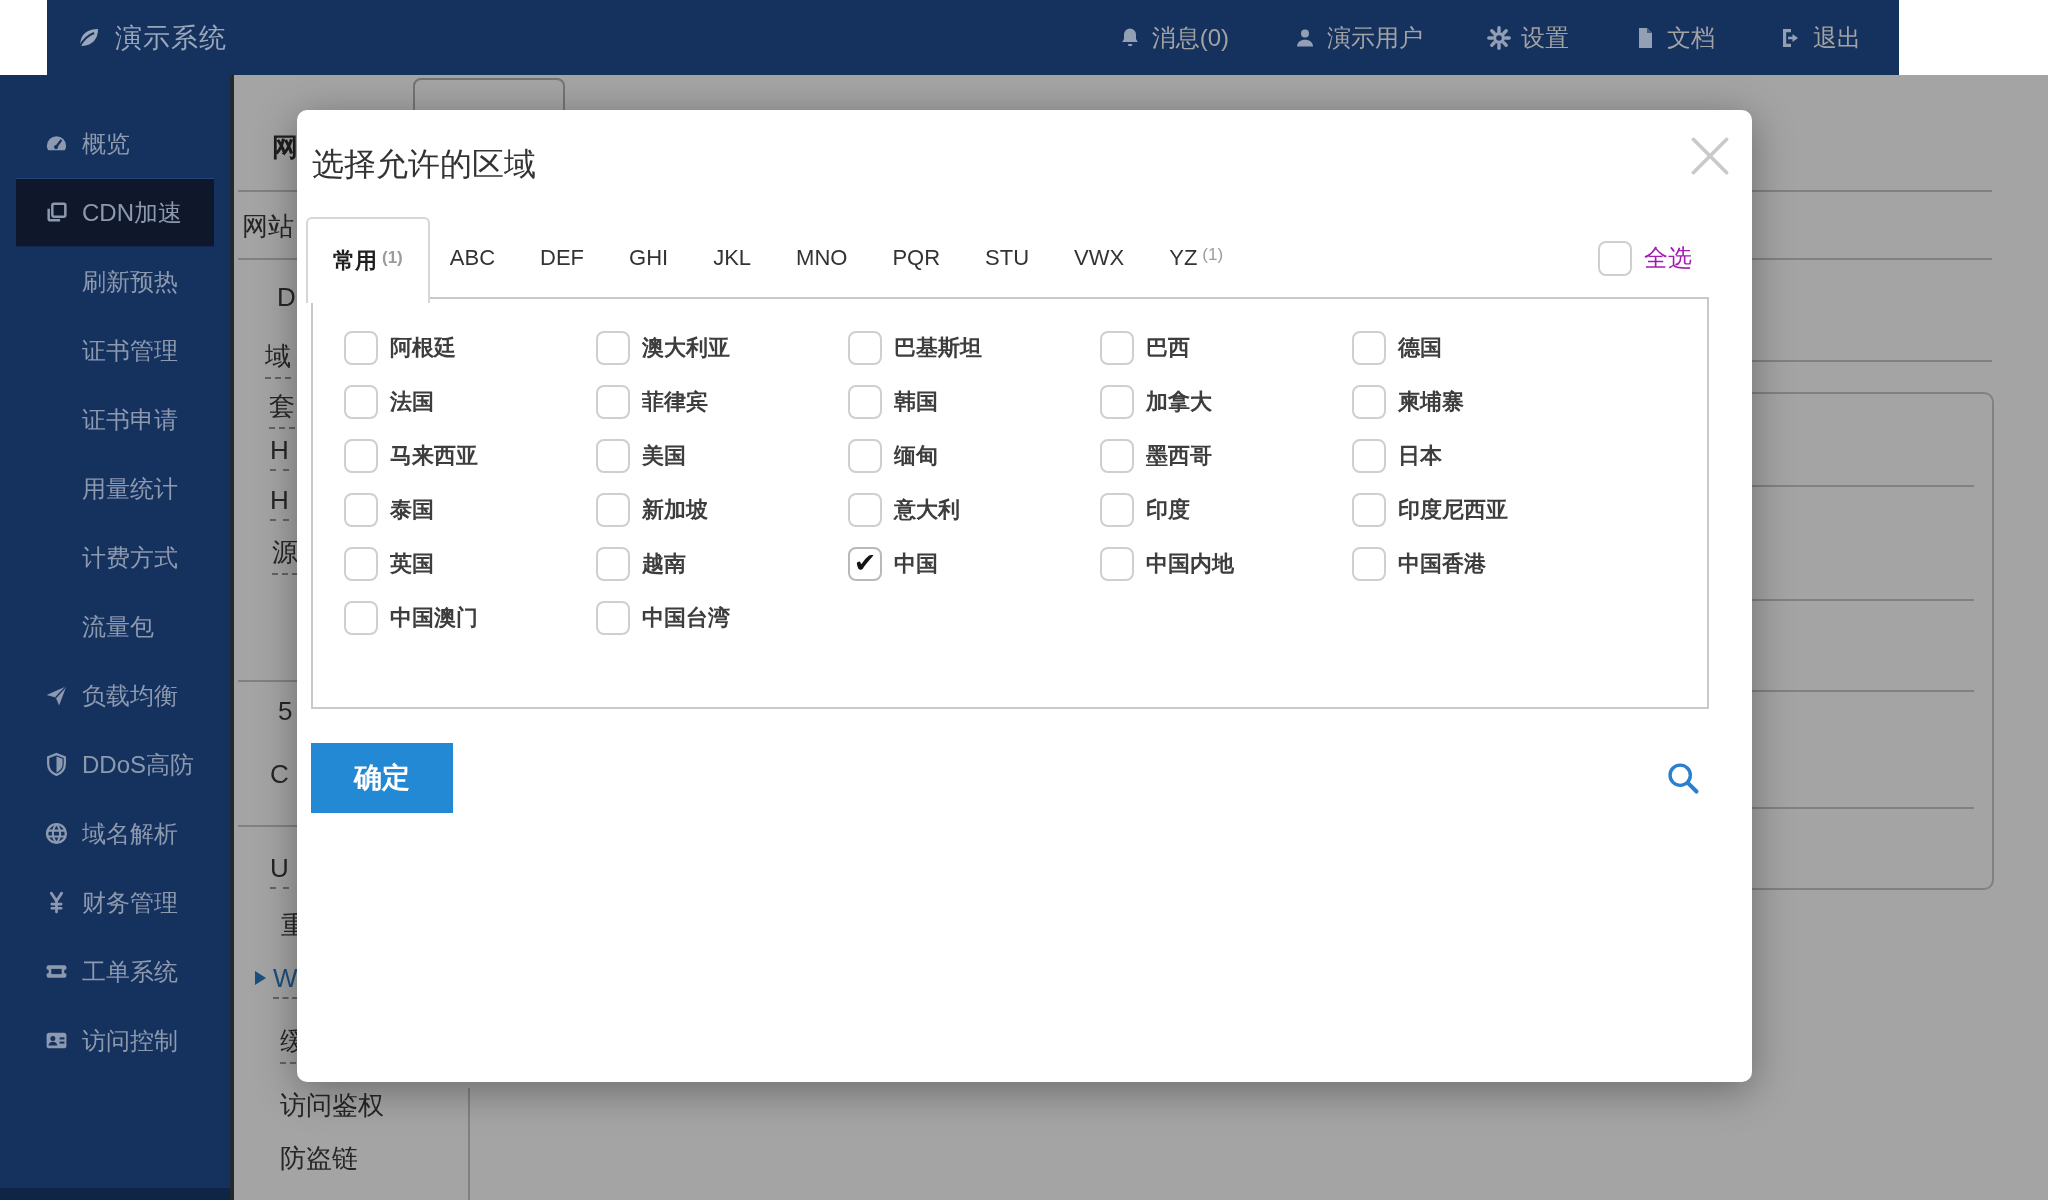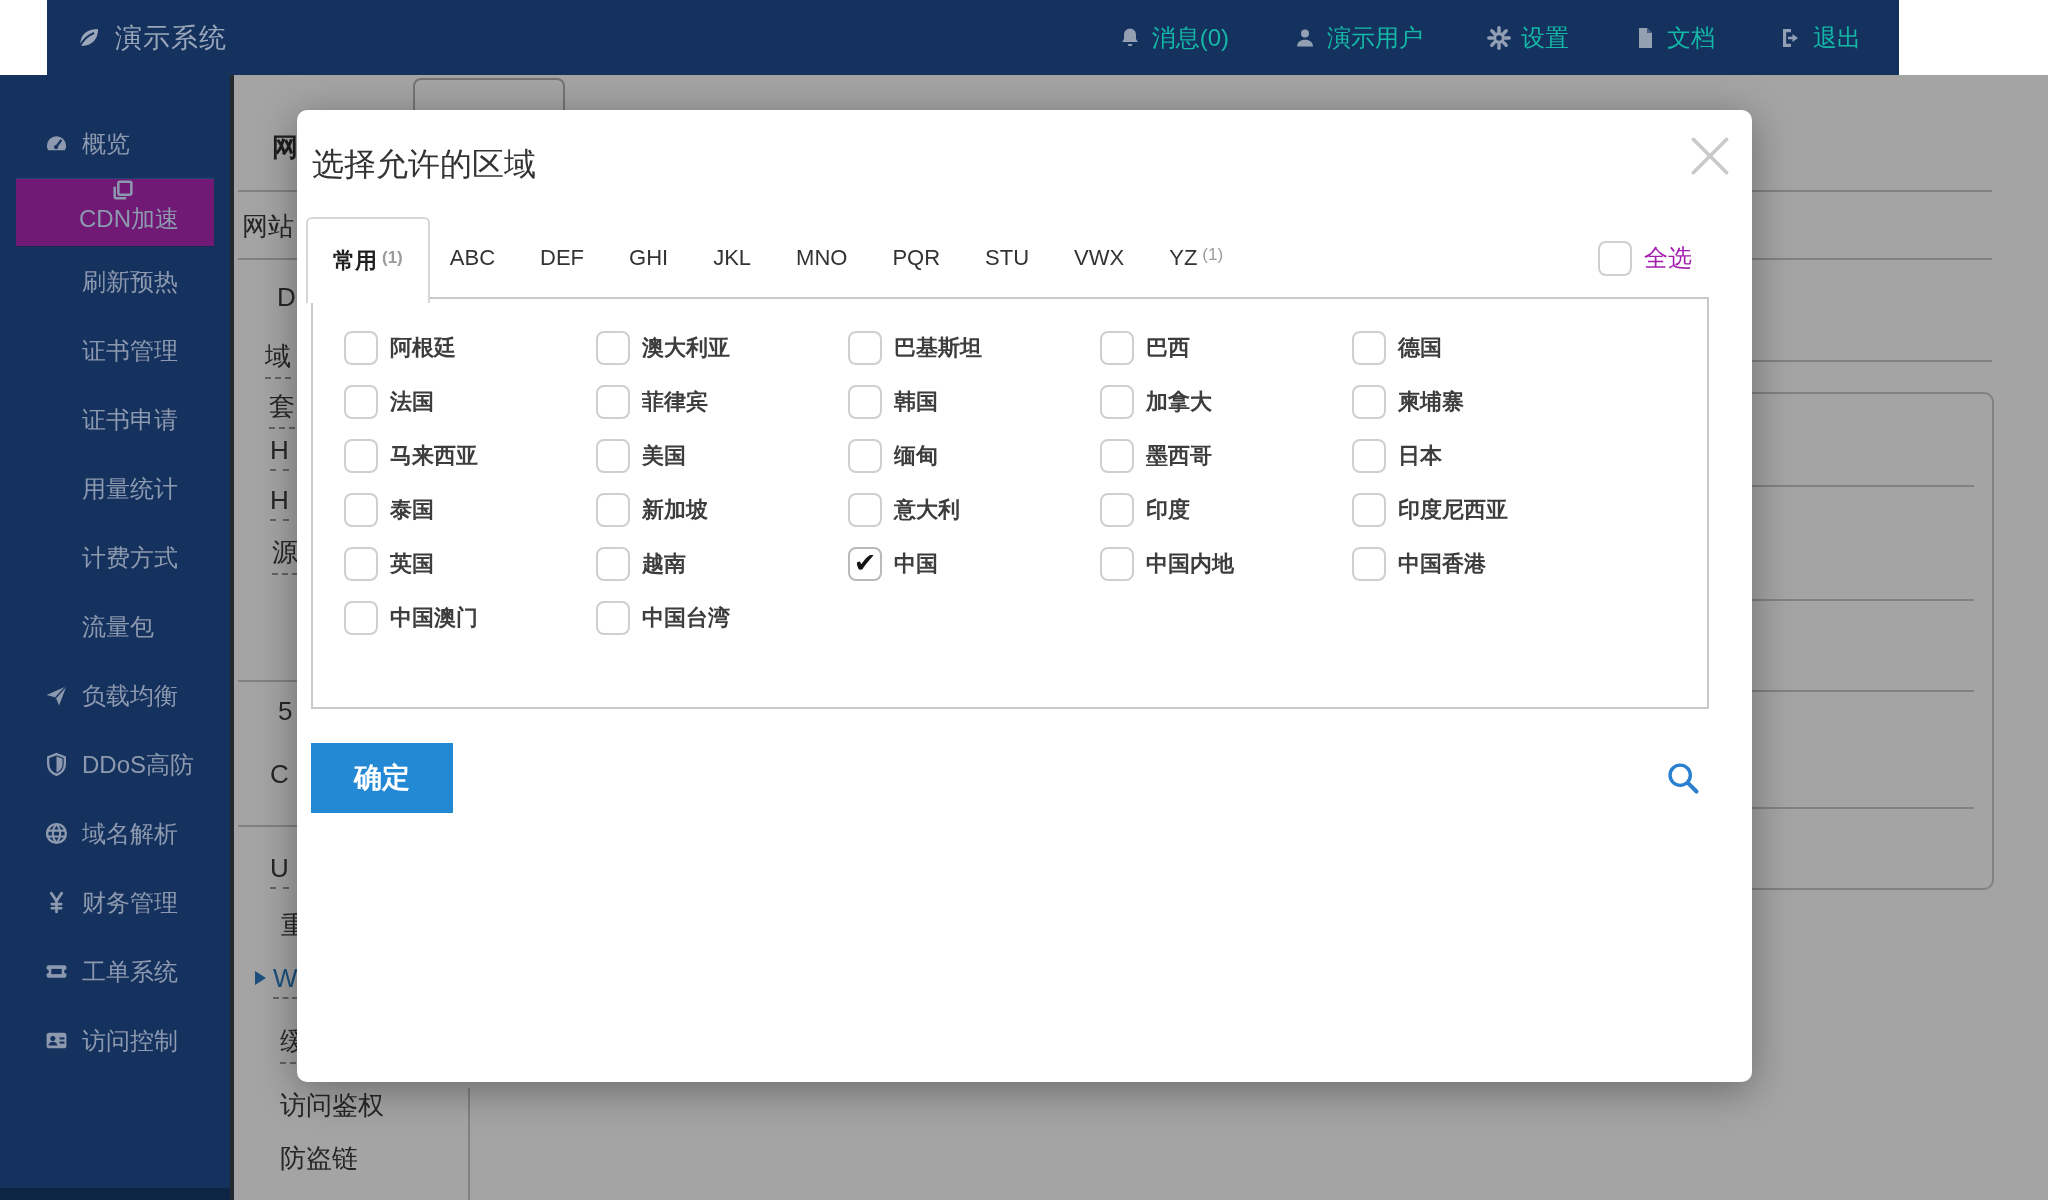--- a/index.html
+++ b/index.html
@@ -8,26 +8,26 @@
     background:#ffffff;
     font-family:"Liberation Sans","DejaVu Sans",sans-serif;
     -webkit-font-smoothing:antialiased;
   }
   
   .topbar{position:absolute;left:0;top:0;width:1852px;height:75px;background:#15325f;z-index:30;display:flex;align-items:center;margin-left:47px;}
   .brand{display:flex;align-items:center;gap:13px;padding-left:28px;color:#9aa6ba;}
   .brand .bicon{width:27px;height:27px;color:#9aa6ba;}
   .brand .btext{font-size:27px;letter-spacing:1px;}
   .topmenu{position:absolute;right:38px;top:0;height:75px;display:flex;align-items:center;gap:64px;}
-  .topitem{display:flex;align-items:center;gap:10px;color:#14b8a6;font-size:24px;cursor:pointer;}
+  .topitem{display:flex;align-items:center;gap:10px;color:#a3a3a3;font-size:24px;cursor:pointer;}
   .topitem .ticon{width:24px;height:24px;color:#93a0b4;}
   .sidebar{position:absolute;left:0;top:75px;width:230px;height:1125px;background:#15325f;z-index:30;}
   .side-list{list-style:none;margin:16px;padding:18px 0 0 0;}
   .side-item{height:69px;display:flex;align-items:center;padding-left:28px;color:#8d99ae;font-size:24px;cursor:pointer;}
-  .side-item.active{background:#701a75;box-shadow:inset 0 1px 0 #25447a, inset 0 -1px 0 #102a52;flex-direction:column;}
+  .side-item.active{background:#0f172a;box-shadow:inset 0 1px 0 #25447a, inset 0 -1px 0 #102a52;}
   .side-icon{width:25px;height:25px;margin-right:13px;flex:0 0 25px;color:#8d99ae;}
   .side-icon svg{width:25px;height:25px;display:block;}
   .side-foot{position:absolute;left:0;bottom:0;width:230px;height:12px;background:#0e2546;}
   
   .bg-layer{position:absolute;left:230px;top:75px;width:1818px;height:1125px;background:#ffffff;z-index:1;}
   .bg-frag{position:absolute;color:#3b3b3b;font-size:26px;white-space:nowrap;}
   .bg-frag.bold{font-weight:bold;color:#2f2f2f;}
   .bg-frag.dashed{border-bottom:2px dashed #9a9a9a;padding-bottom:3px;}
   .bg-frag.blue{color:#2b7bc4;}
   .bg-arrow{position:absolute;width:0;height:0;border-left:11px solid #2b7bc4;border-top:7px solid transparent;border-bottom:7px solid transparent;}

